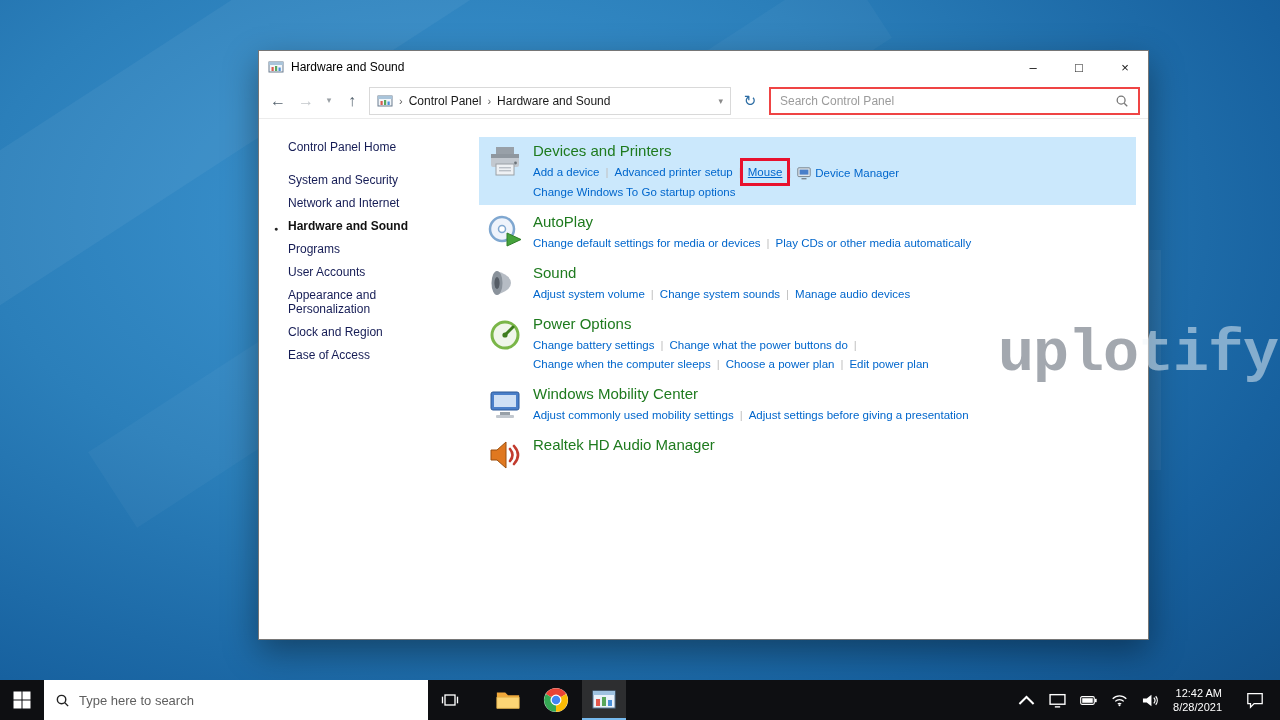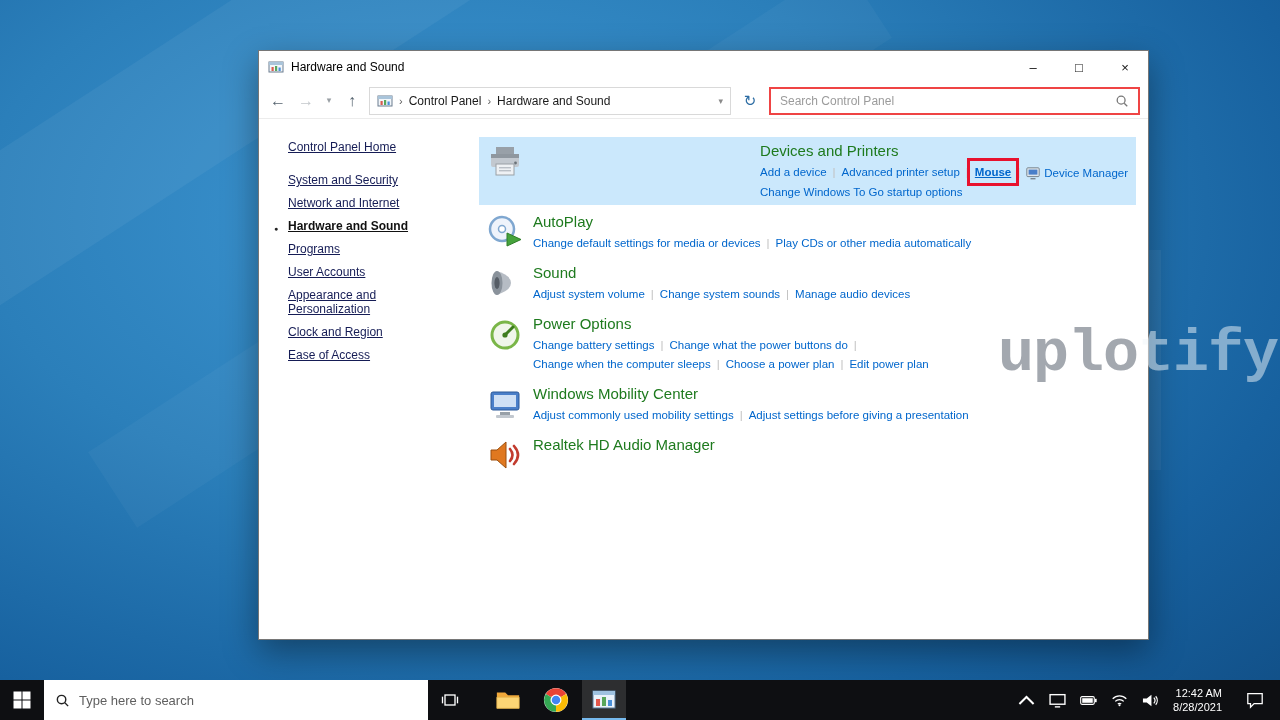--- a/index.html
+++ b/index.html
@@ -33,34 +33,34 @@
   .bc-dd{margin-left:auto;font-size:9px;color:#8a8a8a;cursor:pointer;}
   .nav-refresh{font-size:15px;color:#2d6da4;width:26px;text-align:center;cursor:pointer;}
   .searchbox{flex:1;height:28px;border:2px solid #ef4444;display:flex;align-items:center;padding:0 9px;background:#fff;}
   .searchbox input{flex:1;border:none;outline:none;font-size:12px;font-family:inherit;color:#333;background:transparent;}
   .searchbox input::placeholder{color:#9b9b9b;}
   .icon.sm{width:14px;height:14px;flex-shrink:0;}
 
   .win-body{display:flex;height:520px;background:#fff;}
   .sidebar{width:214px;padding:21px 0 0 29px;flex-shrink:0;}
   .sb-item{position:relative;font-size:12px;color:var(--sidebar-link);max-width:152px;line-height:14px;
-    margin-bottom:9px;cursor:pointer;text-decoration:underline;}
+    margin-bottom:9px;cursor:pointer;}
   .sb-item.home{margin-bottom:19px;}
   .sb-item.active{font-weight:bold;color:#111;}
   .sb-item.active::before{content:"\25CF";position:absolute;left:-14px;top:3px;font-size:7px;color:#222;}
 
   .main{flex:1;padding:18px 12px 0 6px;min-width:0;}
   .category{display:flex;gap:10px;padding:5px 8px 6px;margin-bottom:3px;}
-  .category.highlighted{background:var(--highlight-bg);justify-content:space-between;}
+  .category.highlighted{background:var(--highlight-bg);}
   .cat-icon{width:36px;height:36px;flex-shrink:0;margin-top:1px;}
   .cat-body{min-width:0;}
   .cat-title{display:inline-block;font-size:15px;line-height:17px;color:var(--category-title);cursor:pointer;}
   .link-row{margin-top:5px;font-size:11.5px;line-height:14px;white-space:nowrap;}
   .task-link{color:var(--task-link);cursor:pointer;}
-  .task-link.underlined{text-decoration:underline;font-weight:bold;}
+  .task-link.underlined{text-decoration:underline;}
   .sep{color:#c0c0c0;margin:0 6px;}
   .link-with-icon{display:inline-flex;align-items:center;gap:4px;vertical-align:middle;}
   .icon.mini{width:14px;height:14px;}
   .red-annotation{outline:3px solid var(--annotation);outline-offset:5px;}
 
   .watermark{position:absolute;left:998px;top:320px;z-index:40;font-size:60px;font-weight:bold;
     letter-spacing:-1px;pointer-events:none;white-space:nowrap;font-family:Liberation Mono, monospace;}
   .wm1{color:rgba(150,156,164,0.88);}
   .wm2{color:rgba(240,246,250,0.5);}
 

